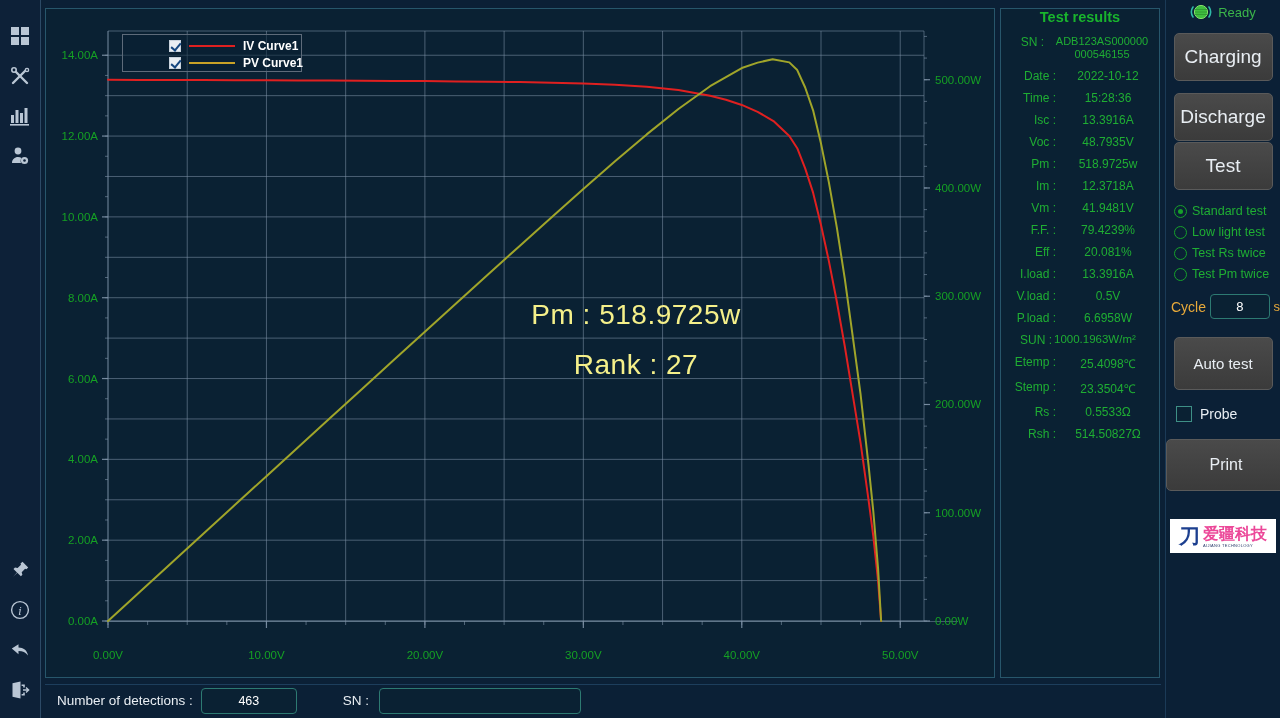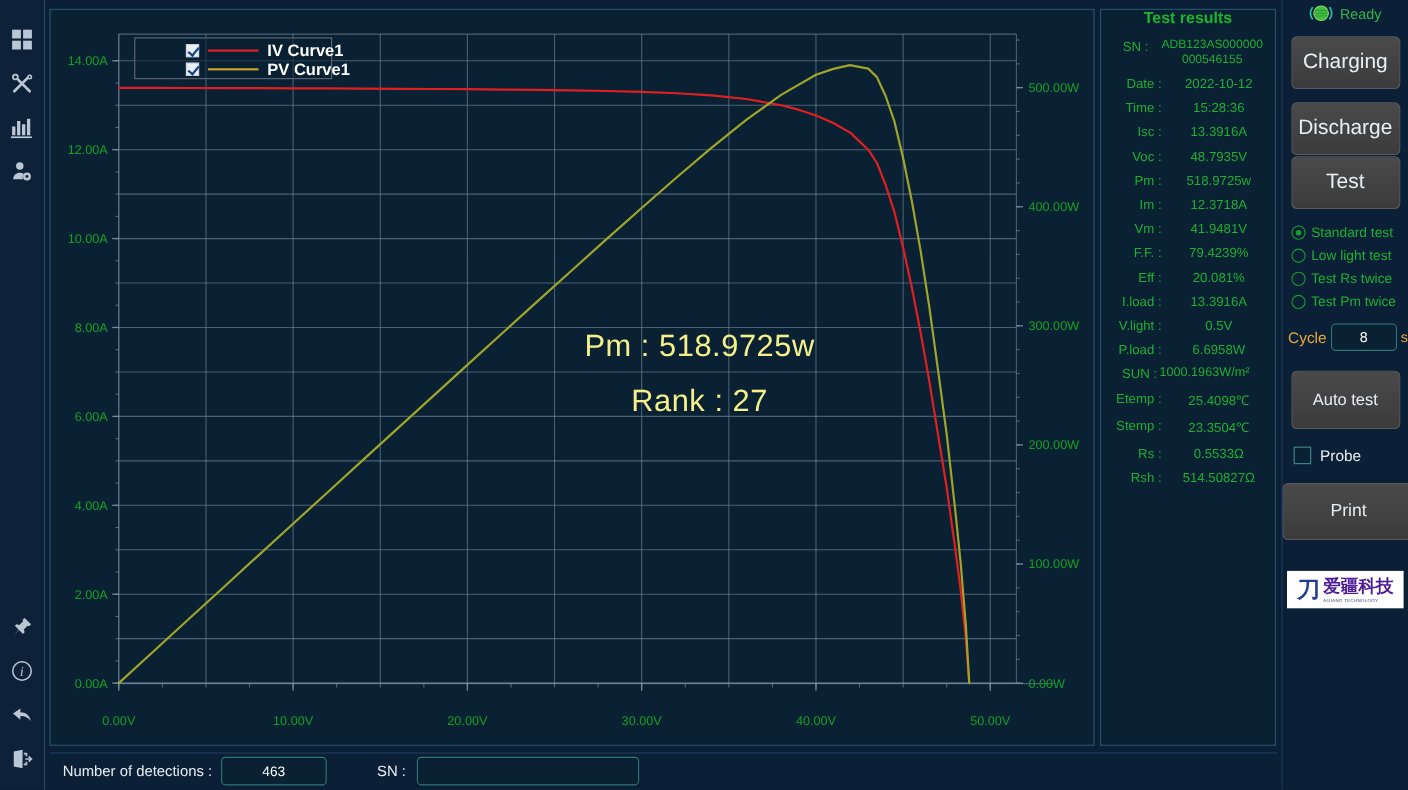--- a/index.html
+++ b/index.html
@@ -52,21 +52,21 @@
     width: 12px; height: 12px; border: 1px solid #c9d3dd; background: #e9eef3;
     margin-left: 42px; margin-right: 8px; position: relative; flex: none;
   }
   .leg-cb::after {
     content: ""; position: absolute; left: 3px; top: 0px;
     width: 4px; height: 8px; border: solid #14467f; border-width: 0 2px 2px 0;
     transform: rotate(40deg);
   }
   .leg-line { width: 46px; height: 0; border-top: 2px solid #e02020; margin-right: 8px; flex: none; }
   .leg-line.pv { border-top-color: #c9a227; }
-  .leg-txt { font-size: 15px; font-weight: bold; color: #ffffff; white-space: nowrap; }
+  .leg-txt { font-size: 12px; font-weight: bold; color: #ffffff; white-space: nowrap; }
 
   
   #pm-annot {
     position: absolute; left: 440px; top: 290px; width: 300px;
     text-align: center; color: #f5f08a; pointer-events: none;
   }
   #pm-annot .l1 { font-size: 28px; letter-spacing: 0.5px; }
   #pm-annot .l2 { font-size: 28px; margin-top: 18px; letter-spacing: 0.5px; }
 
   
@@ -155,21 +155,21 @@
     width: 120px; height: 52px; margin: 17px auto 0 auto;
     line-height: 50px; font-size: 16px;
   }
 
   #logo {
     width: 106px; height: 34px; margin: 28px auto 0 auto;
     background: #ffffff; display: flex; align-items: center; justify-content: center;
     gap: 3px; overflow: hidden;
   }
   #logo .mark { color: #1c3f8f; font-size: 21px; font-weight: bold; font-family: "DejaVu Sans", sans-serif; line-height: 1;}
-  #logo .cn { color: #4c1d95; font-size: 16px; font-weight: bold; letter-spacing: 0px; line-height: 1; font-family: "DejaVu Sans", sans-serif; }
+  #logo .cn { color: #ec4899; font-size: 16px; font-weight: bold; letter-spacing: 0px; line-height: 1; font-family: "DejaVu Sans", sans-serif; }
   #logo .en { color: #2b3c6b; font-size: 4px; display: block; letter-spacing: 0.3px; }
 
   
   #bottom {
     position: absolute; left: 4px; top: 684px; width: 1116px; height: 32px;
     border-top: 1px solid #1d3e5c;
     display: flex; align-items: center;
   }
   #bottom .lab { color: #e9eef3; font-size: 13.5px; margin-left: 12px; }
   .txtbox {
@@ -499,21 +499,21 @@
           </div>
           <div class="res-row">
             <span class="res-k">Eff :</span>
             <span class="res-v">20.081%</span>
           </div>
           <div class="res-row">
             <span class="res-k">I.load :</span>
             <span class="res-v">13.3916A</span>
           </div>
           <div class="res-row">
-            <span class="res-k">V.light :</span>
+            <span class="res-k">V.load :</span>
             <span class="res-v">0.5V</span>
           </div>
           <div class="res-row">
             <span class="res-k">P.load :</span>
             <span class="res-v">6.6958W</span>
           </div>
           <div class="res-row sun">
             <span class="res-k">SUN :</span>
             <span class="res-v">1000.1963W/m²</span>
           </div>

